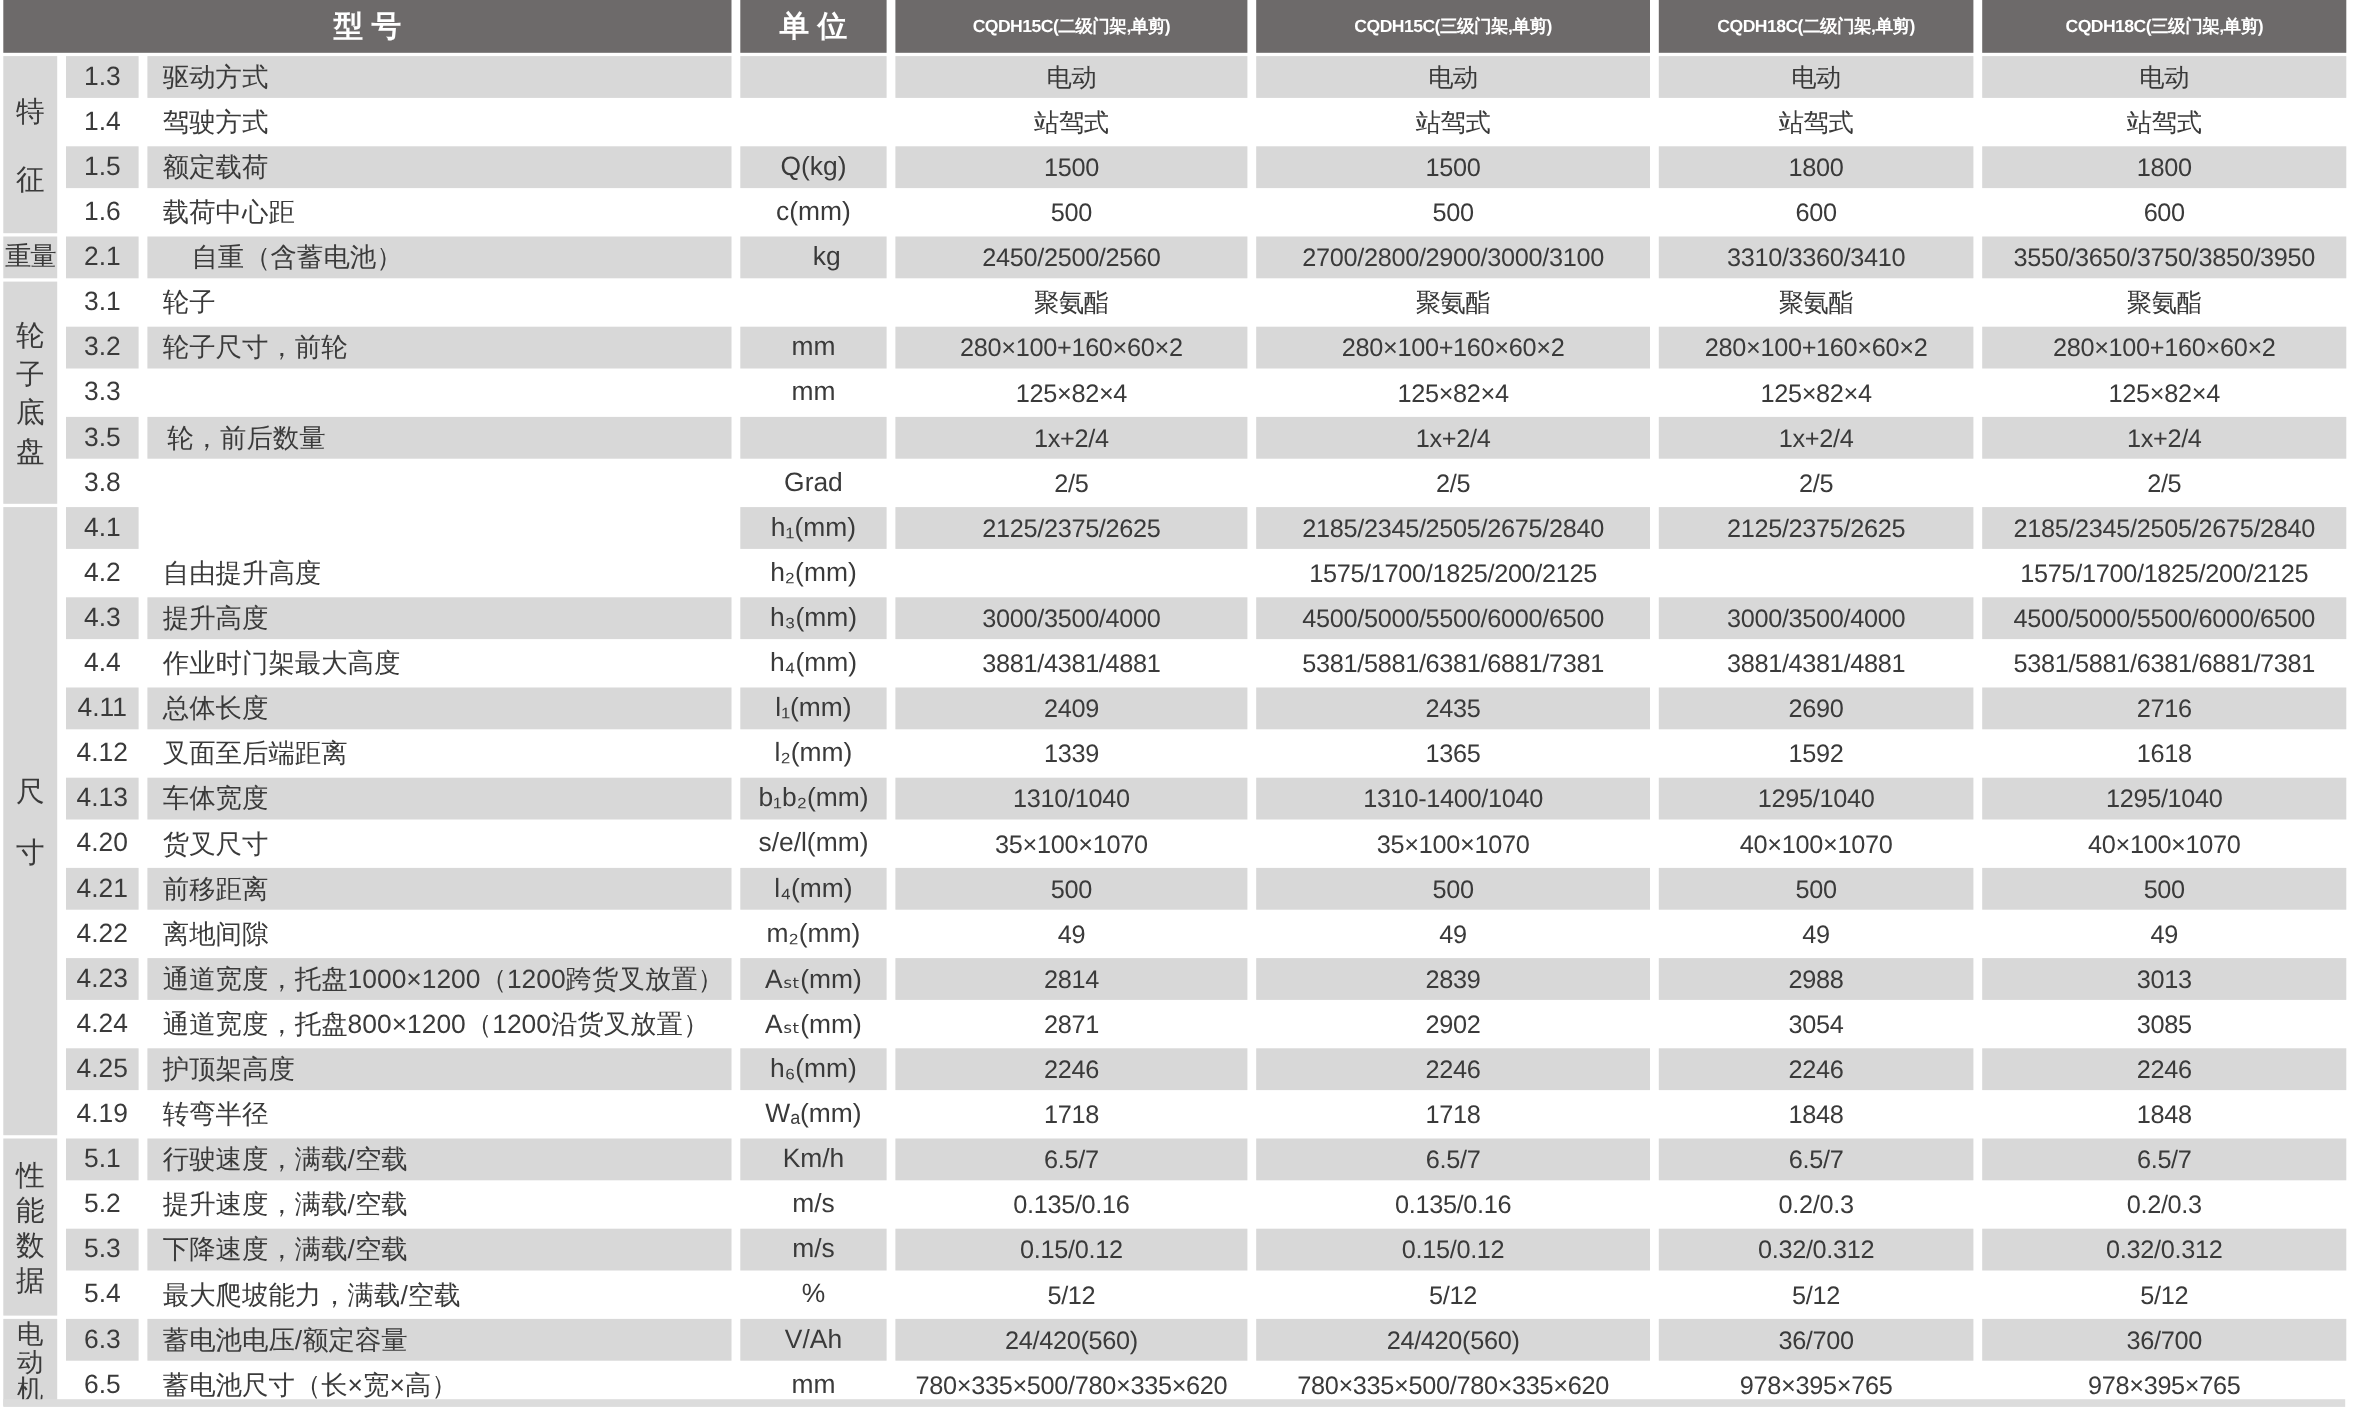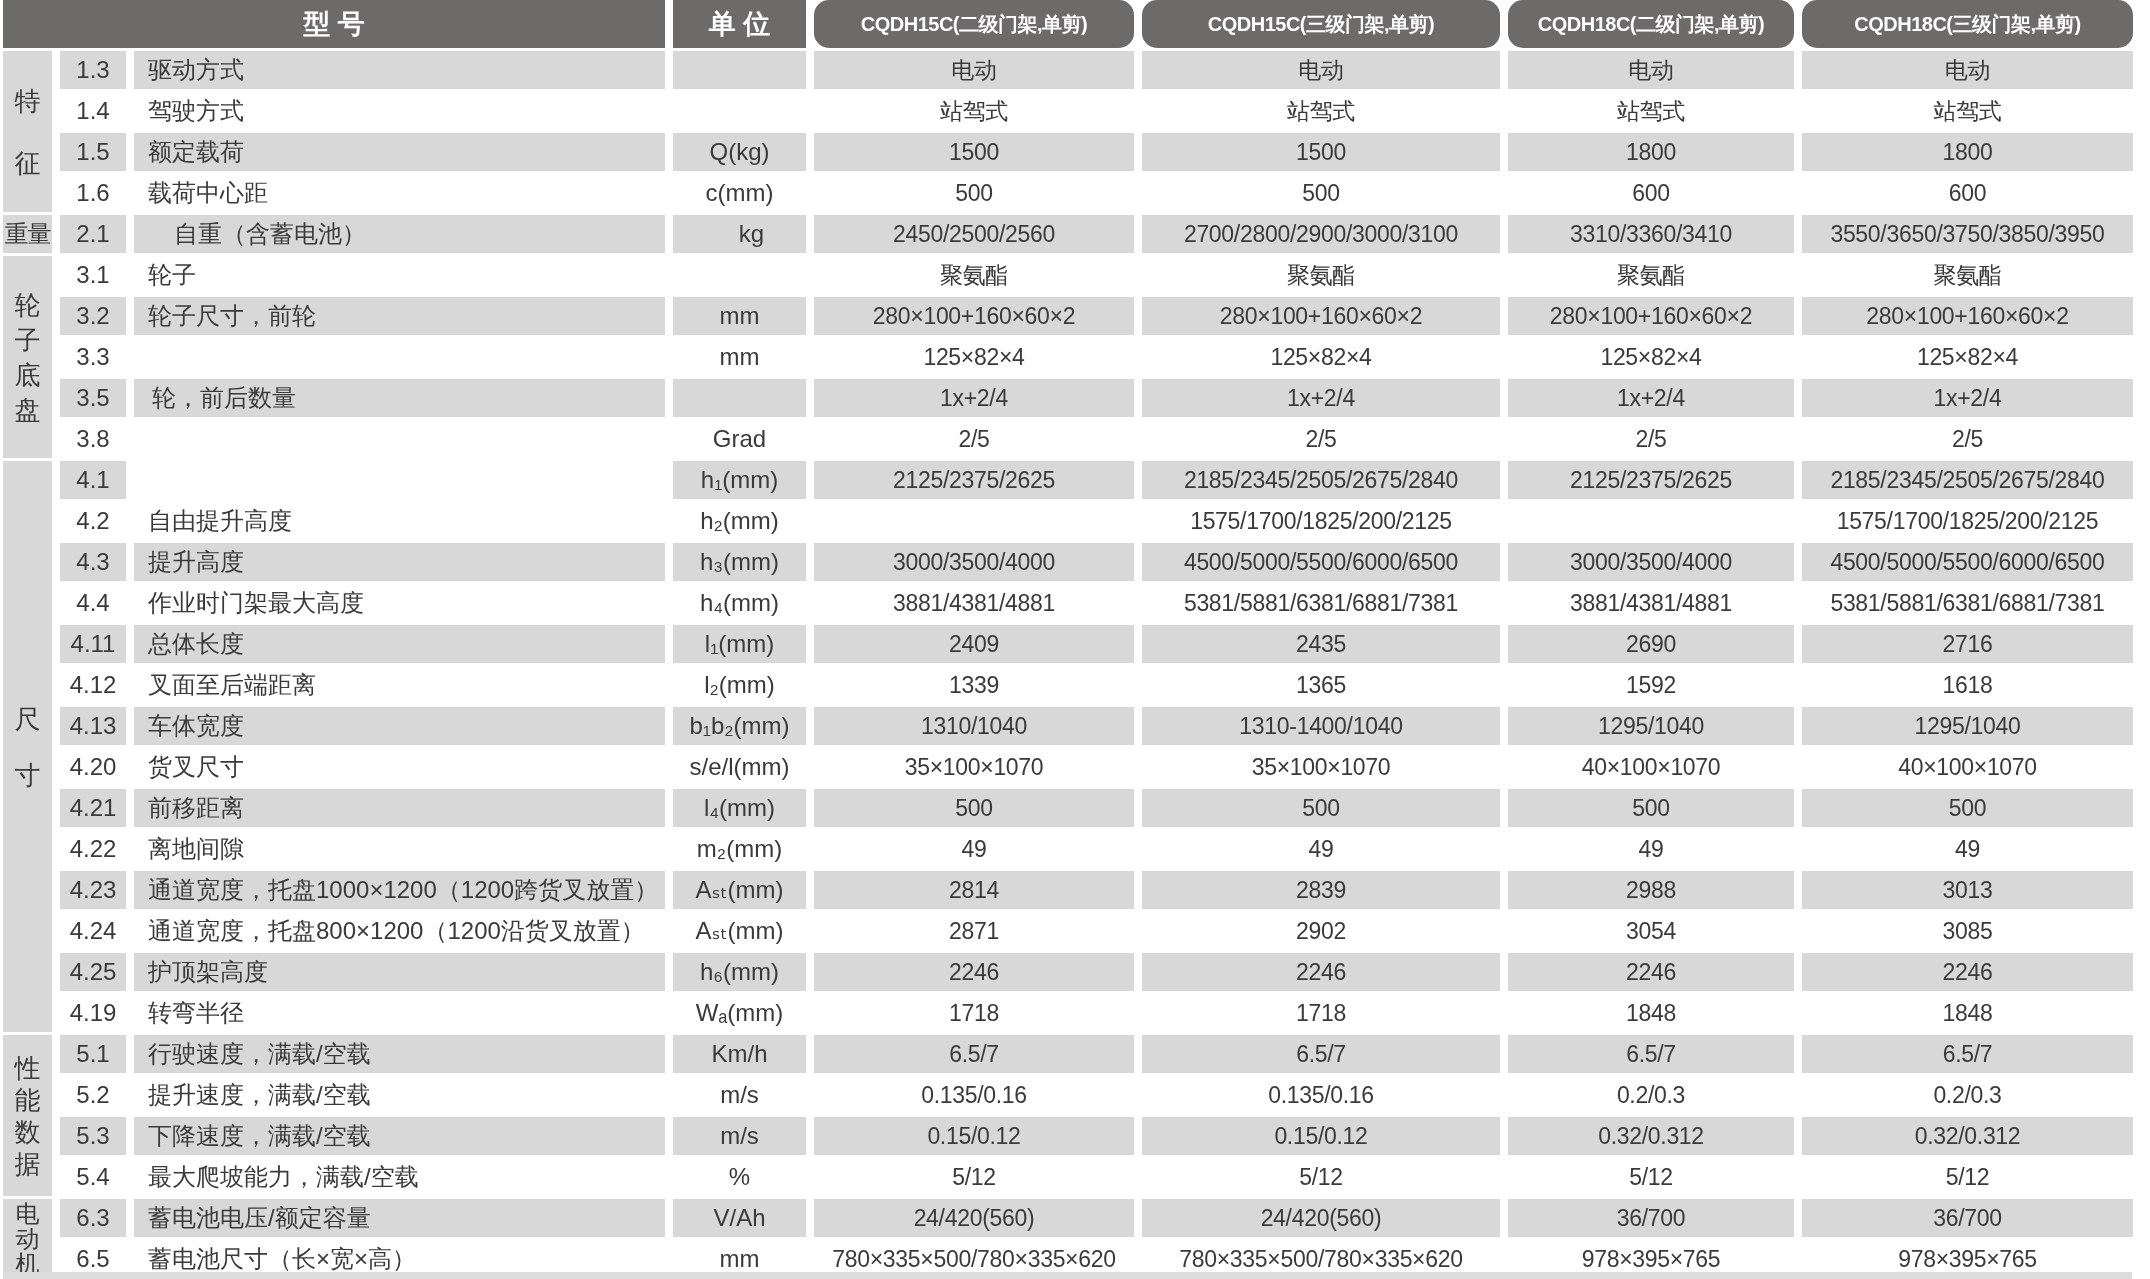--- a/index.html
+++ b/index.html
@@ -28,21 +28,21 @@
     display: flex;
     align-items: center;
     justify-content: center;
     font-weight: bold;
     font-size: 27px;
     white-space: nowrap;
     overflow: hidden;
   }
   .hdr.model { grid-column: 1 / 4; }
   .hdr.unit  { grid-column: 4; }
-  .hdr.colh  { font-size: 20px; letter-spacing: -0.5px; border-radius: 15px; }
+  .hdr.colh  { font-size: 16px; letter-spacing: -0.5px; }
   .hdr.c0 { grid-column: 5; }
   .hdr.c1 { grid-column: 6; }
   .hdr.c2 { grid-column: 7; }
   .hdr.c3 { grid-column: 8; }
 
   
   .cell {
     display: flex;
     align-items: center;
     justify-content: center;

